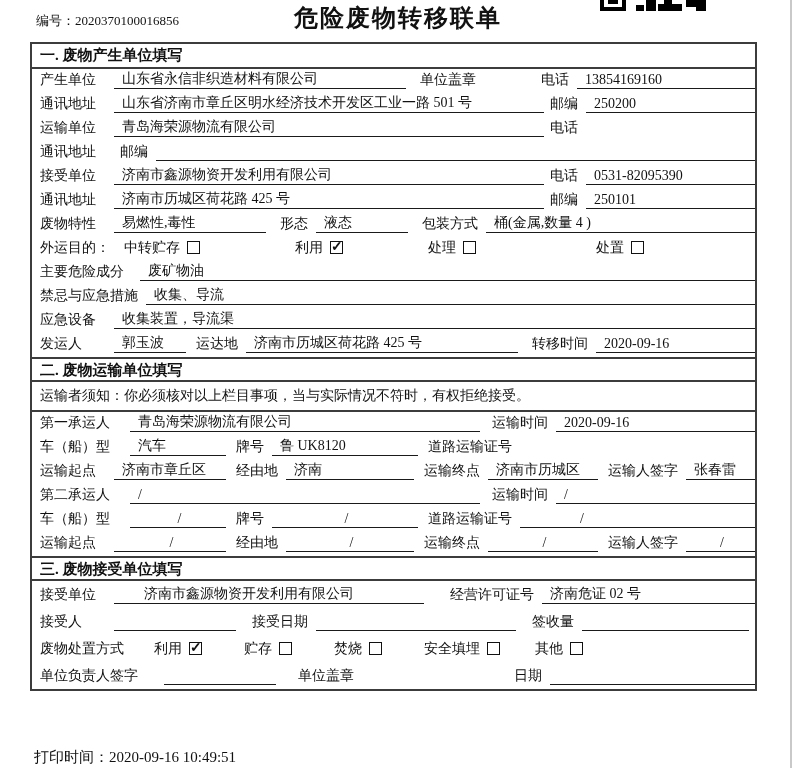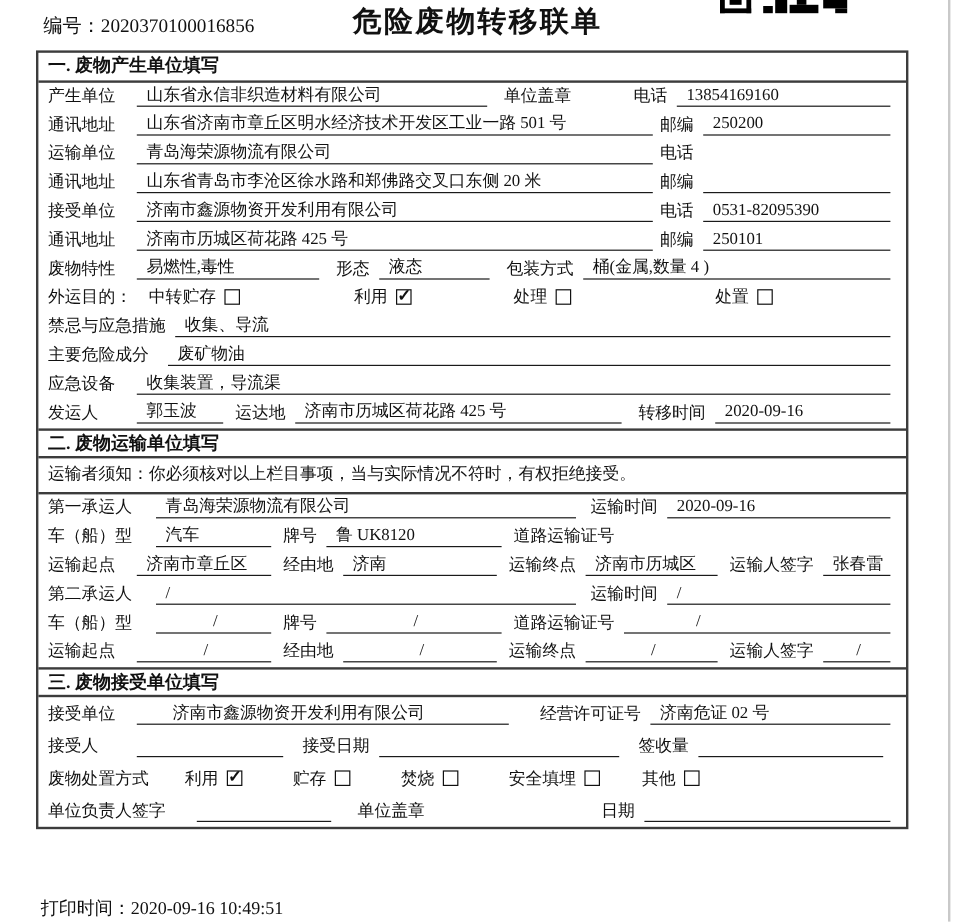--- a/index.html
+++ b/index.html
@@ -6,32 +6,32 @@
   html,body { background:#ffffff; }
   body {
     width:796px; height:768px; position:relative; overflow:hidden;
     font-family:"Liberation Serif","DejaVu Serif",serif;
     color:#111; font-size:14px;
   }
   .scan-edge { position:absolute; top:0; bottom:0; right:4px; width:2px; background:#c9c9c9; }
   .qr-frag { position:absolute; left:598px; top:0; width:114px; height:12px; }
 
   .doc-header { position:relative; height:40px; }
-  .serial { position:absolute; left:36px; top:12px; font-size:16px; white-space:nowrap; }
+  .serial { position:absolute; left:36px; top:12px; font-size:13px; white-space:nowrap; }
   .doc-title { position:absolute; left:0; right:0; top:2px; text-align:center;
     font-size:24px; font-weight:700; letter-spacing:2px; }
 
   .form-table { position:absolute; left:30px; top:42px; width:727px;
     border:2px solid #3c3c3c; background:#fff; }
 
   .sec-header { height:25px; line-height:23px; padding:0 8px; font-weight:700;
     font-size:15px; border-bottom:2px solid #3c3c3c; }
   .sec-header.not-first { border-top:2px solid #3c3c3c; }
 
-  .row { display:flex; align-items:flex-end; height:24px; padding:0 13px 4px 8px; }
+  .row { display:flex; align-items:flex-end; height:24px; padding:0 0 4px 8px; }
   .row.tall { height:27px; }
   .notice-row { height:30px; line-height:28px; padding:0 8px; border-bottom:2px solid #3c3c3c; white-space:nowrap; }
 
   .lbl { white-space:nowrap; margin-right:8px; flex:0 0 auto; }
   .u { border-bottom:1px solid #1a1a1a; white-space:nowrap; overflow:visible;
     padding:0 5px 0 8px; flex:0 0 auto; min-height:17px; }
   .u-fill { flex:1 1 auto; }
   .spacer { flex:1 1 auto; }
 
   .cb-opt { white-space:nowrap; flex:0 0 auto; }
@@ -88,21 +88,20 @@
   </div>
 
   <div class="row">
     <span class="lbl" style="width:66px">运输单位</span>
     <span class="u" style="width:430px">青岛海荣源物流有限公司</span>
     <span class="lbl" style="margin-left:6px">电话</span>
   </div>
 
   <div class="row">
     <span class="lbl" style="width:66px">通讯地址</span>
-    <span class="u" style="width:430px">山东省青岛市李沧区徐水路和郑佛路交叉口东侧 20 米</span>
     <span class="lbl" style="margin-left:6px">邮编</span>
     <span class="u u-fill"></span>
   </div>
 
   <div class="row">
     <span class="lbl" style="width:66px">接受单位</span>
     <span class="u" style="width:430px">济南市鑫源物资开发利用有限公司</span>
     <span class="lbl" style="margin-left:6px">电话</span>
     <span class="u u-fill">0531-82095390</span>
   </div>
@@ -126,27 +125,27 @@
 
   <div class="row">
     <span class="lbl">外运目的：</span>
     <span class="cb-opt" style="margin-left:6px"><span>中转贮存</span><span class="cb"></span></span>
     <span class="cb-opt" style="margin-left:95px"><span>利用</span><span class="cb checked"></span></span>
     <span class="cb-opt" style="margin-left:85px"><span>处理</span><span class="cb"></span></span>
     <span class="cb-opt" style="margin-left:120px"><span>处置</span><span class="cb"></span></span>
   </div>
 
   <div class="row">
+    <span class="lbl">主要危险成分</span>
+    <span class="u u-fill" style="margin-left:8px">废矿物油</span>
+  </div>
+
+  <div class="row">
     <span class="lbl">禁忌与应急措施</span>
     <span class="u u-fill">收集、导流</span>
-  </div>
-
-  <div class="row">
-    <span class="lbl">主要危险成分</span>
-    <span class="u u-fill" style="margin-left:8px">废矿物油</span>
   </div>
 
   <div class="row">
     <span class="lbl" style="width:66px">应急设备</span>
     <span class="u u-fill">收集装置，导流渠</span>
   </div>
 
   <div class="row">
     <span class="lbl" style="width:66px">发运人</span>
     <span class="u" style="width:72px">郭玉波</span>

